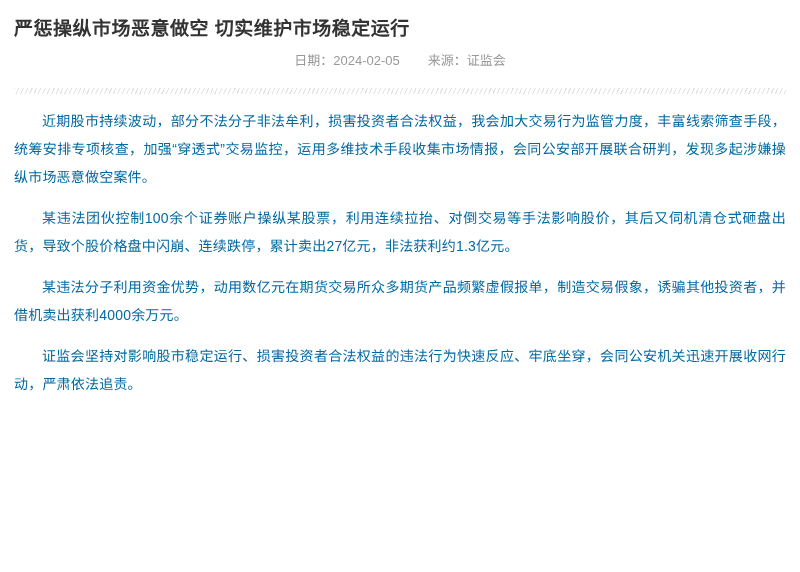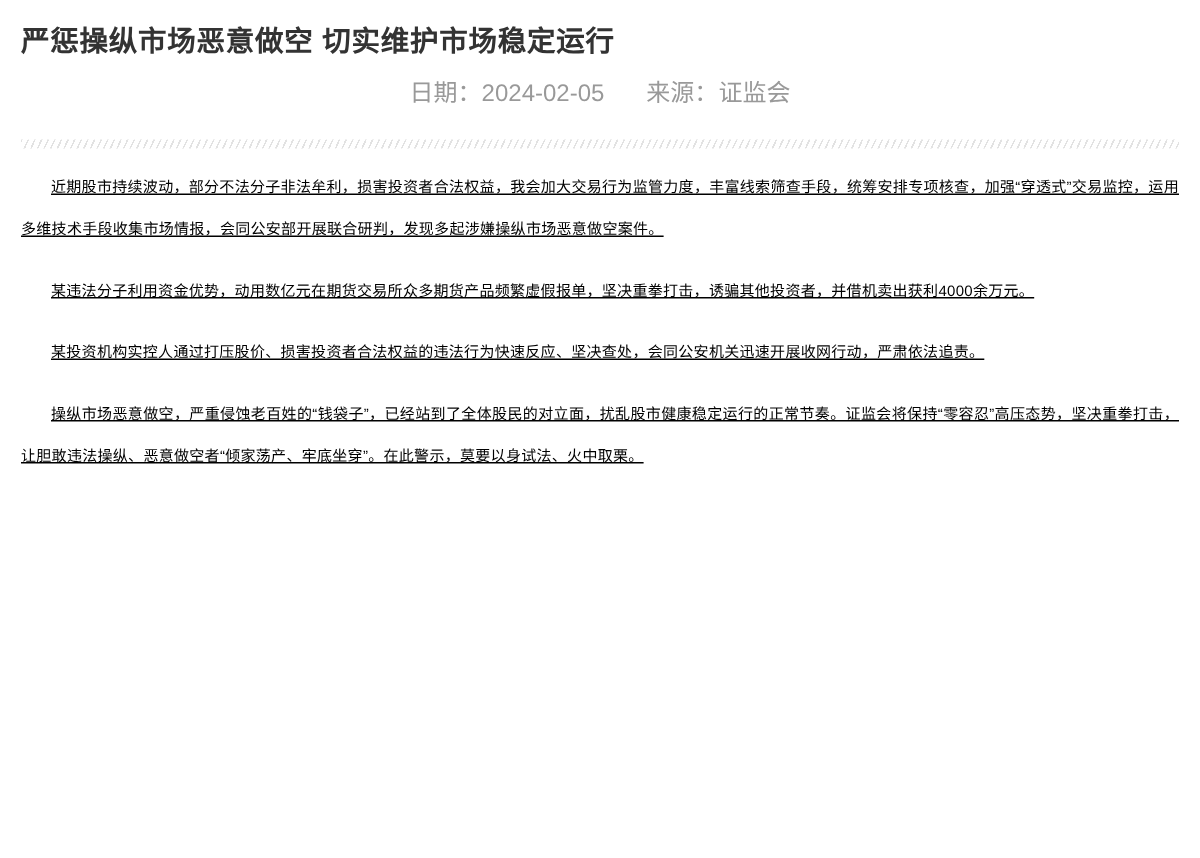--- a/index.html
+++ b/index.html
@@ -26,21 +26,21 @@
     text-align: left;
     font-size: 19px;
     font-weight: 700;
     color: #333333;
     letter-spacing: 0.5px;
     line-height: 1.4;
   }
   .article-meta {
     margin-top: 8px;
     text-align: center;
-    font-size: 16px;
+    font-size: 13px;
     color: #999999;
     line-height: 1.5;
   }
   .article-meta .meta-group {
     display: inline-block;
   }
   .article-meta .meta-gap {
     display: inline-block;
     width: 28px;
   }
@@ -51,42 +51,41 @@
       115deg,
       #e2e2e2 0px, #e2e2e2 1px,
       #ffffff 1px, #ffffff 4px
     );
   }
   .article-body {
     margin-top: 12px;
   }
   .article-body p {
     margin: 13px 0;
-    font-size: 10px;
+    font-size: 14px;
     line-height: 28px;
-    color: #000000;
+    color: #0369a1;
     text-align: justify;
     text-indent: 2em;
     letter-spacing: 0.2px;
-    text-decoration: underline;
   }
 </style>
 </head>
 <body>
 
 <div class="page">
 
   <h1 class="article-title">严惩操纵市场恶意做空 切实维护市场稳定运行</h1>
 
   <div class="article-meta">
     <span class="meta-group"><span>日期：</span><span>2024-02-05</span></span><span class="meta-gap"></span><span class="meta-group"><span>来源：</span><span>证监会</span></span>
   </div>
 
   <div class="dotted-separator"></div>
 
   <div class="article-body">
     <p>近期股市持续波动，部分不法分子非法牟利，损害投资者合法权益，我会加大交易行为监管力度，丰富线索筛查手段，统筹安排专项核查，加强“穿透式”交易监控，运用多维技术手段收集市场情报，会同公安部开展联合研判，发现多起涉嫌操纵市场恶意做空案件。</p>
-    <p>某违法分子利用资金优势，动用数亿元在期货交易所众多期货产品频繁虚假报单，坚决重拳打击，诱骗其他投资者，并借机卖出获利4000余万元。</p>
-    <p>某投资机构实控人通过打压股价、损害投资者合法权益的违法行为快速反应、坚决查处，会同公安机关迅速开展收网行动，严肃依法追责。</p>
-    <p>操纵市场恶意做空，严重侵蚀老百姓的“钱袋子”，已经站到了全体股民的对立面，扰乱股市健康稳定运行的正常节奏。证监会将保持“零容忍”高压态势，坚决重拳打击，让胆敢违法操纵、恶意做空者“倾家荡产、牢底坐穿”。在此警示，莫要以身试法、火中取栗。</p>
+    <p>某违法团伙控制100余个证券账户操纵某股票，利用连续拉抬、对倒交易等手法影响股价，其后又伺机清仓式砸盘出货，导致个股价格盘中闪崩、连续跌停，累计卖出27亿元，非法获利约1.3亿元。</p>
+    <p>某违法分子利用资金优势，动用数亿元在期货交易所众多期货产品频繁虚假报单，制造交易假象，诱骗其他投资者，并借机卖出获利4000余万元。</p>
+    <p>证监会坚持对影响股市稳定运行、损害投资者合法权益的违法行为快速反应、牢底坐穿，会同公安机关迅速开展收网行动，严肃依法追责。</p>
   </div>
 
 </div>
 
 </body></html>

